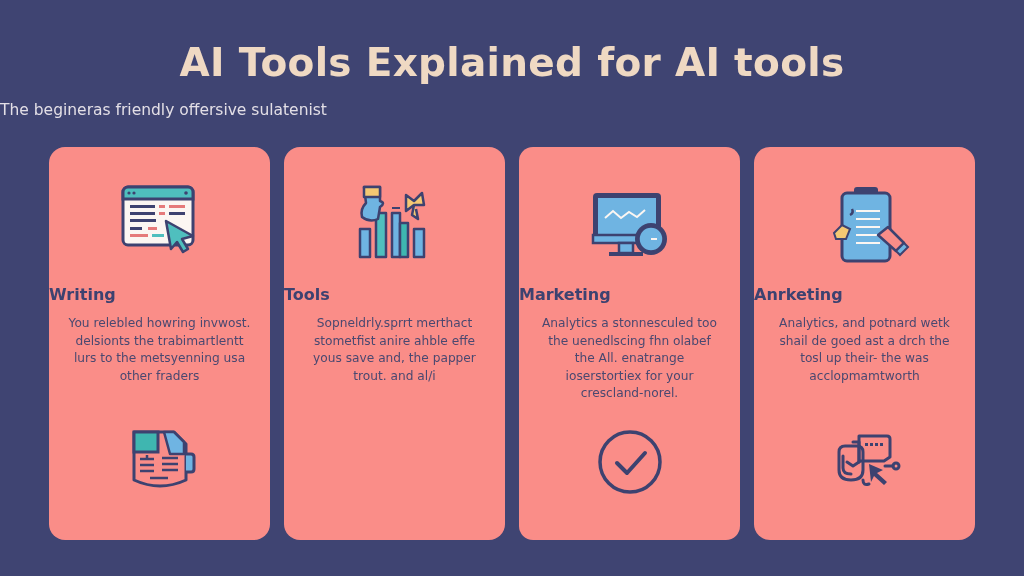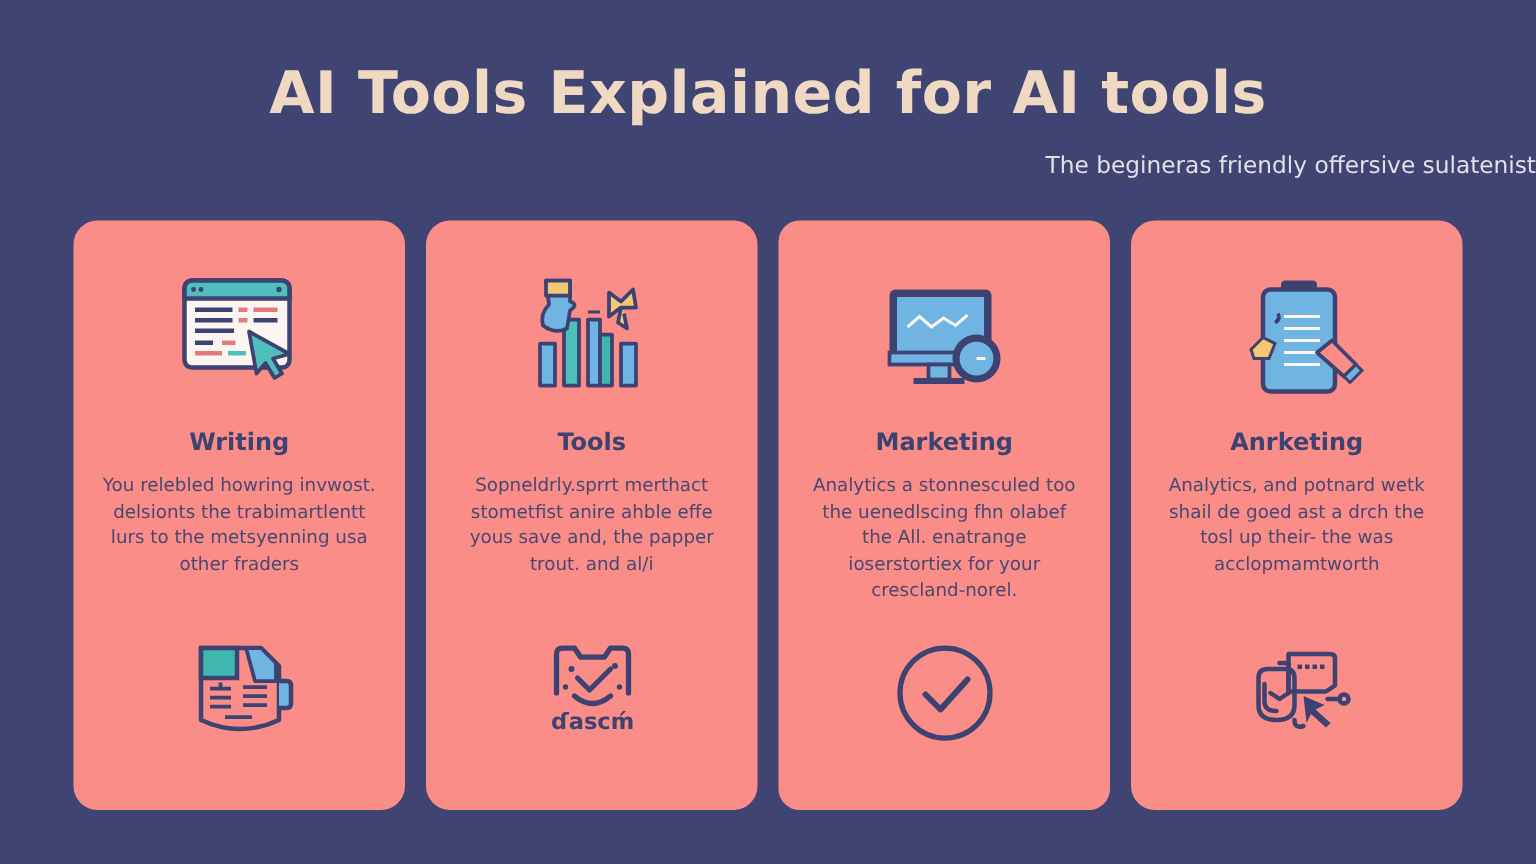--- a/index.html
+++ b/index.html
@@ -12,37 +12,36 @@
     .page { position: relative; width: 1024px; height: 576px; }
     .title {
       position: absolute; left: 0; top: 40px; width: 1024px;
       text-align: center;
       color: #efd9c3;
       font-size: 39px; font-weight: bold;
       letter-spacing: 0.3px;
     }
     .subtitle {
       position: absolute; left: 0; top: 101px; width: 1024px;
-      text-align: right;
+      text-align: left;
       color: #e3dfe6;
       font-size: 15.5px;
     }
     .card {
       position: absolute; top: 147px;
       width: 221px; height: 393px;
       background: #fa8d88;
       border-radius: 16px;
     }
     .card .icon-top {
       position: absolute; left: 50%; top: 36px;
       width: 90px; height: 80px; margin-left: -45px;
     }
     .card .card-title {
       position: absolute; left: 0; top: 138px; width: 100%;
-      text-align: center;
       color: #3d4270;
       font-size: 16px; font-weight: bold;
     }
     .card .card-desc {
       position: absolute; left: 18px; top: 168px; width: 185px;
       text-align: center;
       color: #4a4870;
       font-size: 12.2px; line-height: 17.5px;
     }
     .card .icon-bottom {
@@ -114,34 +113,20 @@
           <path d="M14 4 H30 V18 Q36 20 30 24 L28 36 Q20 40 12 34 Q10 26 16 20 Z" fill="#6fb4e2"></path>
           <rect x="14" y="4" width="16" height="10" fill="#f4c873"></rect>
           <path d="M56 12 L64 18 L72 10 L74 22 L64 22 L56 28 Z" fill="#f4c873"></path>
           <path d="M64 22 L62 32 L68 36 L66 26" fill="#f4c873"></path>
         </g>
         <line x1="42" y1="25" x2="50" y2="25" stroke="#3d4270" stroke-width="2"></line>
       </svg>
     </div>
     <div class="card-title">Tools</div>
     <div class="card-desc">Sopneldrly.sprrt merthact stometfist anire ahble effe yous save and, the papper trout. and al/i</div>
-    <div class="icon-bottom">
-      <svg viewBox="0 0 80 75">
-        <g fill="none" stroke="#3d4270" stroke-width="3.5" stroke-linecap="round" stroke-linejoin="round">
-          <path d="M16 40 V14 q0-4 4-4 h8 l4 6 h16 l4-6 h8 q4 0 4 4 v26"></path>
-          <path d="M30 30 l8 8 l14-14"></path>
-          <path d="M28 42 q12 10 24 0"></path>
-        </g>
-        <circle cx="26" cy="24" r="2" fill="#3d4270"></circle>
-        <circle cx="55" cy="22" r="2" fill="#3d4270"></circle>
-        <circle cx="22" cy="36" r="1.8" fill="#3d4270"></circle>
-        <circle cx="58" cy="36" r="1.8" fill="#3d4270"></circle>
-        <text x="40" y="64" text-anchor="middle" font-family="DejaVu Sans, sans-serif" font-size="15" font-weight="bold" fill="#3d4270">ɗascḿ</text>
-      </svg>
-    </div>
   </div>
 
   <div class="card" style="left:519px;border-radius:14px;">
     <div class="icon-top">
       <svg viewBox="0 0 90 80">
         <rect x="8" y="10" width="68" height="48" rx="4" fill="#3d4270"></rect>
         <rect x="13" y="15" width="58" height="36" fill="#6fb4e2"></rect>
         <rect x="8" y="52" width="68" height="8" fill="#6fb4e2" stroke="#3d4270" stroke-width="2.5"></rect>
         <rect x="34" y="60" width="14" height="10" fill="#6fb4e2" stroke="#3d4270" stroke-width="2.5"></rect>
         <rect x="24" y="69" width="34" height="4" fill="#3d4270"></rect>

